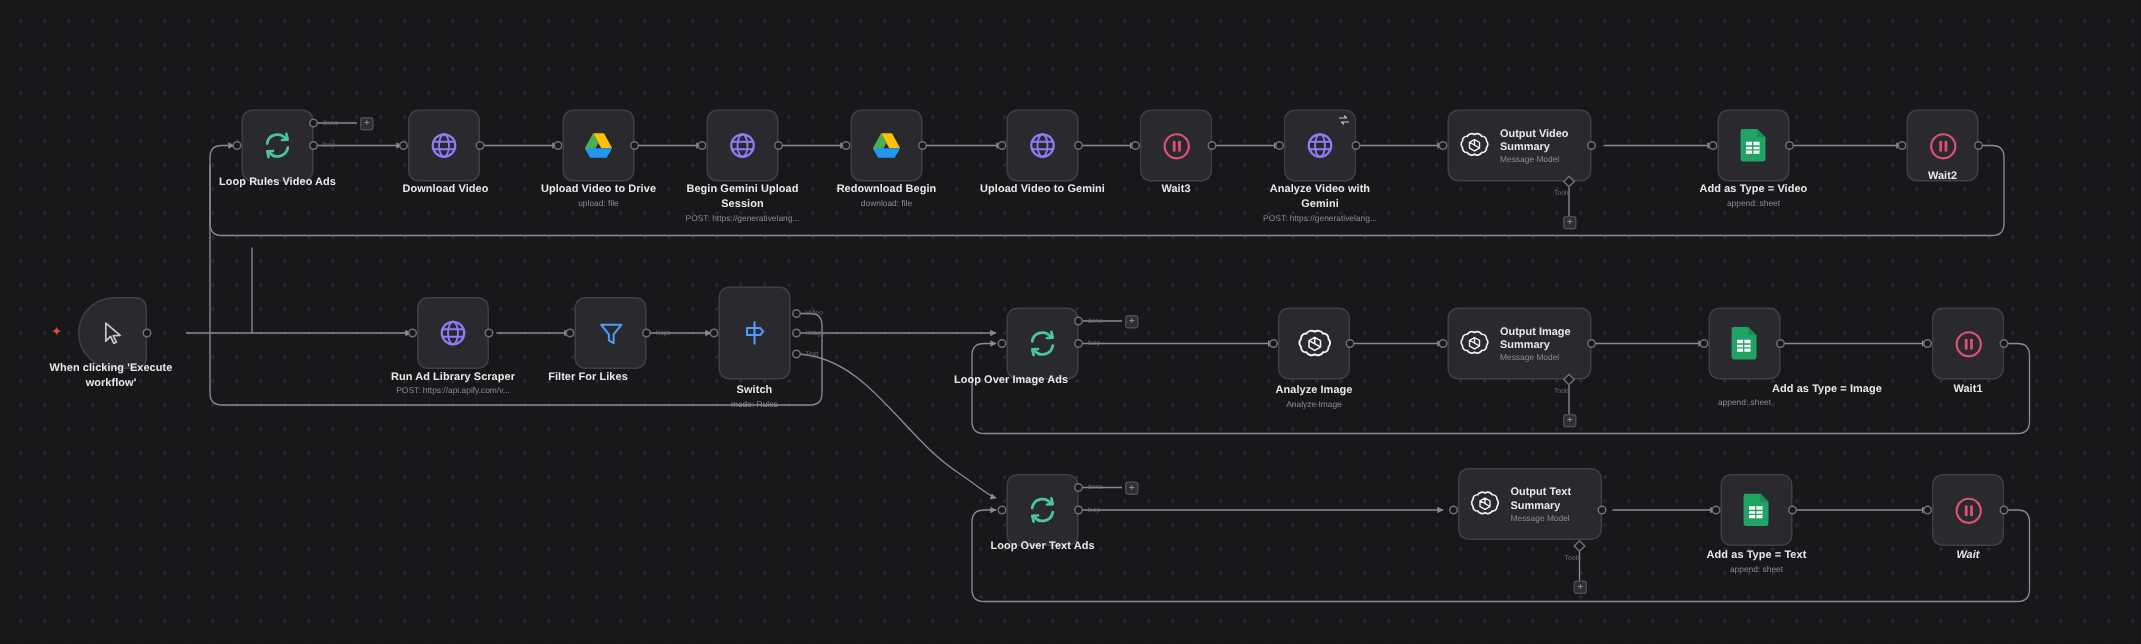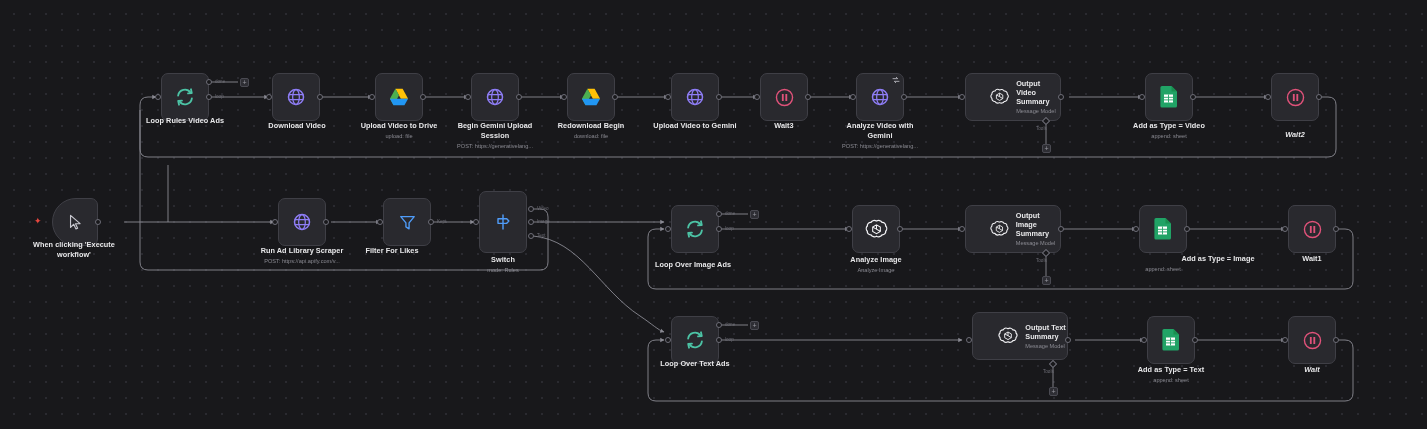--- a/index.html
+++ b/index.html
@@ -35,22 +35,22 @@
     border: 1px solid #3f3f46;
     border-radius: 7px;
     display: flex;
     align-items: center;
     justify-content: center;
   }
   .node.sq { width: 48px; height: 48px; }
   .node.wide {
     width: 96px;
     height: 48px;
-    justify-content: center;
-    padding-left: 24px;
+    justify-content: flex-start;
+    padding-left: 7px;
     gap: 7px;
   }
   .node.trigger {
     width: 46px;
     height: 48px;
     border-radius: 24px 7px 7px 24px;
   }
   .node.switch { width: 48px; height: 62px; }
   .label {
     position: absolute;
@@ -351,21 +351,21 @@
 
   <div class="node sq" style="left:1271px; top:73px;">
     <svg width="21" height="21" viewBox="0 0 24 24">
       <circle cx="12" cy="12" r="9.2" fill="none" stroke="#e0527a" stroke-width="1.6"></circle>
       <rect x="9" y="8" width="2.1" height="8" fill="#e0527a"></rect>
       <rect x="13" y="8" width="2.1" height="8" fill="#e0527a"></rect>
     </svg>
   </div>
   <div class="port" style="left:1265px; top:94px;"></div>
   <div class="port" style="left:1316px; top:94px;"></div>
-  <div class="label" style="left:1255px; top:130px; width:80px;font-style:italic;">Wait2</div>
+  <div class="label" style="left:1255px; top:112px; width:80px;">Wait2</div>
 
   <div class="node sq" style="left:278px; top:198px;">
     <svg width="20" height="20" viewBox="0 0 24 24">
       <circle cx="12" cy="12" r="9" fill="none" stroke="#8e7df5" stroke-width="1.8"></circle>
       <ellipse cx="12" cy="12" rx="4" ry="9" fill="none" stroke="#8e7df5" stroke-width="1.5"></ellipse>
       <path d="M3.3 9 H20.7 M3.3 15 H20.7" stroke="#8e7df5" stroke-width="1.5"></path>
     </svg>
   </div>
   <div class="port" style="left:272px; top:219px;"></div>
   <div class="port" style="left:323px; top:219px;"></div>
@@ -405,21 +405,21 @@
       <path d="M18.5 3.6 L19.4 7.7 L15.3 8" fill="none" stroke="#4cc3a5" stroke-width="2" stroke-linecap="round" stroke-linejoin="round"></path>
       <path d="M5.5 20.4 L4.6 16.3 L8.7 16" fill="none" stroke="#4cc3a5" stroke-width="2" stroke-linecap="round" stroke-linejoin="round"></path>
     </svg>
   </div>
   <div class="port" style="left:665px; top:226px;"></div>
   <div class="port" style="left:716px; top:211px;"></div>
   <div class="port" style="left:716px; top:226px;"></div>
   <div class="port-label" style="left:725px; top:211px;">done</div>
   <div class="port-label" style="left:725px; top:226px;">loop</div>
   <div class="plus-btn" style="left:750px; top:210px;">+</div>
-  <div class="label" style="left:643px; top:248px; width:100px;margin-top:12px;">Loop Over Image Ads</div>
+  <div class="label" style="left:624px; top:248px; width:100px;">Loop Over Image Ads</div>
 
   <div class="node sq" style="left:852px; top:205px;">
     <svg width="23" height="23" viewBox="0 0 24 24">
       <path d="M12 3.2 C14 2 16.6 2.6 17.8 4.6 C20 4.4 21.8 6.2 21.6 8.4 C23 9.8 23 12.3 21.6 13.8 C21.8 16 20 17.8 17.8 17.6 C16.6 19.6 14 20.2 12 19 C10 20.2 7.4 19.6 6.2 17.6 C4 17.8 2.2 16 2.4 13.8 C1 12.3 1 9.8 2.4 8.4 C2.2 6.2 4 4.4 6.2 4.6 C7.4 2.6 10 2 12 3.2 Z" fill="none" stroke="#f2f2f5" stroke-width="1.35"></path>
       <path d="M12 7.2 L16 9.5 L16 14 L12 16.3 L8 14 L8 9.5 Z M12 7.2 L12 11.6 L16 14 M8 9.5 L12 11.6" fill="none" stroke="#f2f2f5" stroke-width="1.1"></path>
     </svg>
   </div>
   <div class="port" style="left:846px; top:226px;"></div>
   <div class="port" style="left:897px; top:226px;"></div>
   <div class="label" style="left:830px; top:255px; width:92px;">Analyze Image</div>

